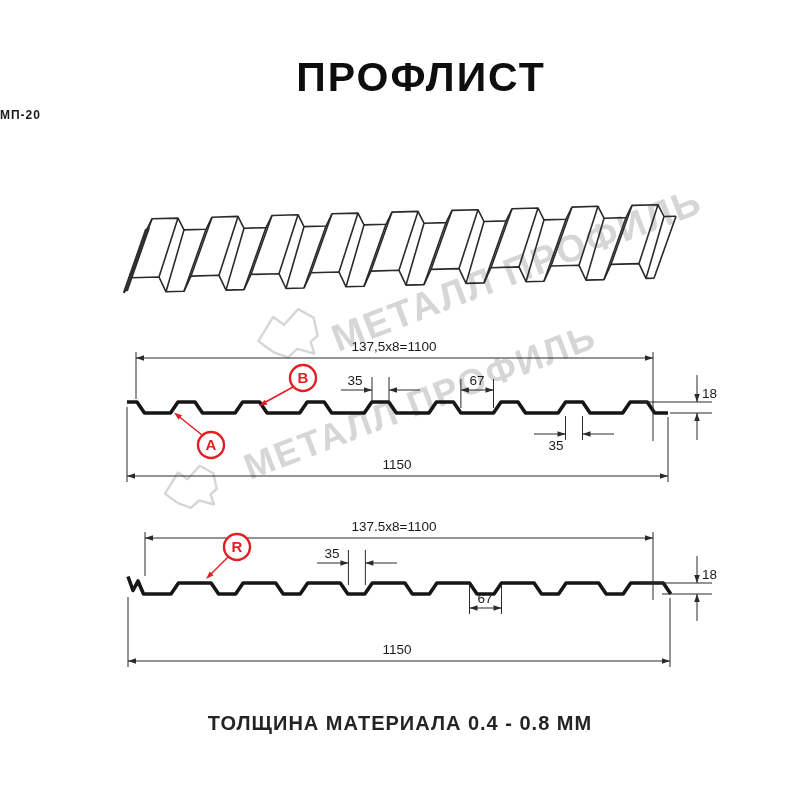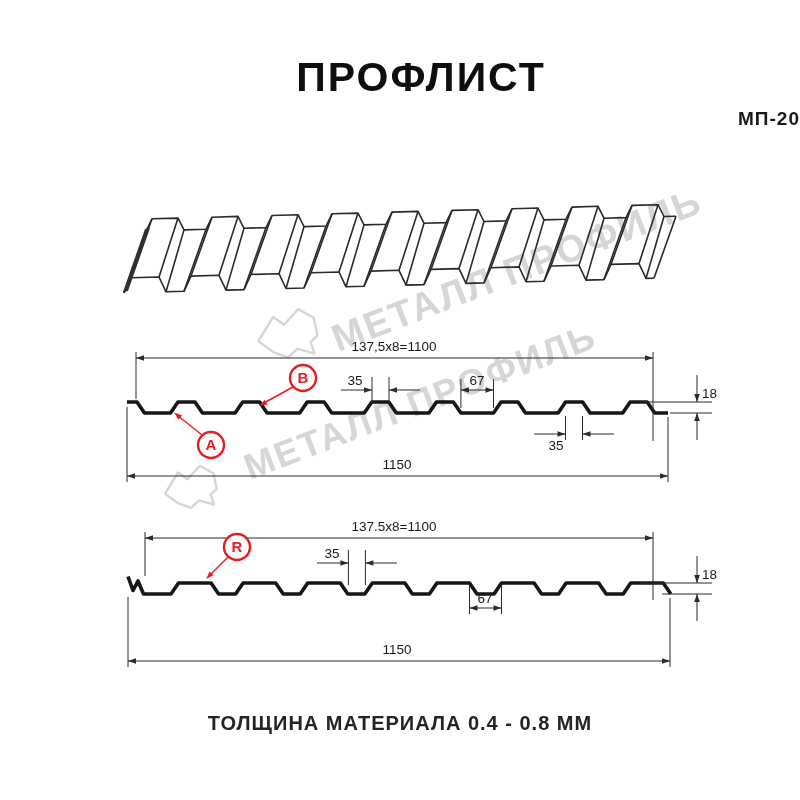--- a/index.html
+++ b/index.html
@@ -1,21 +1,21 @@
 <!DOCTYPE html>
 <html><head>
 <meta charset="utf-8">
 <style>
   html,body{margin:0;padding:0;background:#fff;}
   .stage{position:relative;width:800px;height:800px;background:#fff;overflow:hidden;
          font-family:"Liberation Sans",sans-serif;}
   .title{position:absolute;top:54px;left:0;width:800px;text-align:center;
          font-size:41px;font-weight:800;letter-spacing:2px;color:#0e0e0e;margin-left:21px;}
-  .subtitle{position:absolute;top:108px;left:0;width:800px;text-align:right;
-         font-size:19px;font-weight:600;letter-spacing:1px;color:#1a1a1a;}
+  .subtitle{position:absolute;top:108px;left:0;width:800px;text-align:left;
+         font-size:12px;font-weight:600;letter-spacing:1px;color:#1a1a1a;}
   .footer{position:absolute;top:712px;left:0;width:800px;text-align:center;
          font-size:20px;font-weight:600;letter-spacing:1px;color:#242424;}
   svg{position:absolute;top:0;left:0;}
   .dl{stroke:#2b2b2b;stroke-width:1;fill:none;}
   .ar{fill:#2b2b2b;stroke:none;}
   .dt{font-family:"Liberation Sans",sans-serif;font-size:13.5px;fill:#1a1a1a;text-anchor:middle;}
   .dts{text-anchor:start;}
   .prof{fill:none;stroke:#161616;stroke-width:3.6;stroke-linejoin:round;}
   .wmt{font-family:"Liberation Sans",sans-serif;font-weight:bold;fill:#d6d6d6;letter-spacing:2px;}
   .wml{fill:none;stroke:#d6d6d6;stroke-width:2.4;stroke-linejoin:round;}

